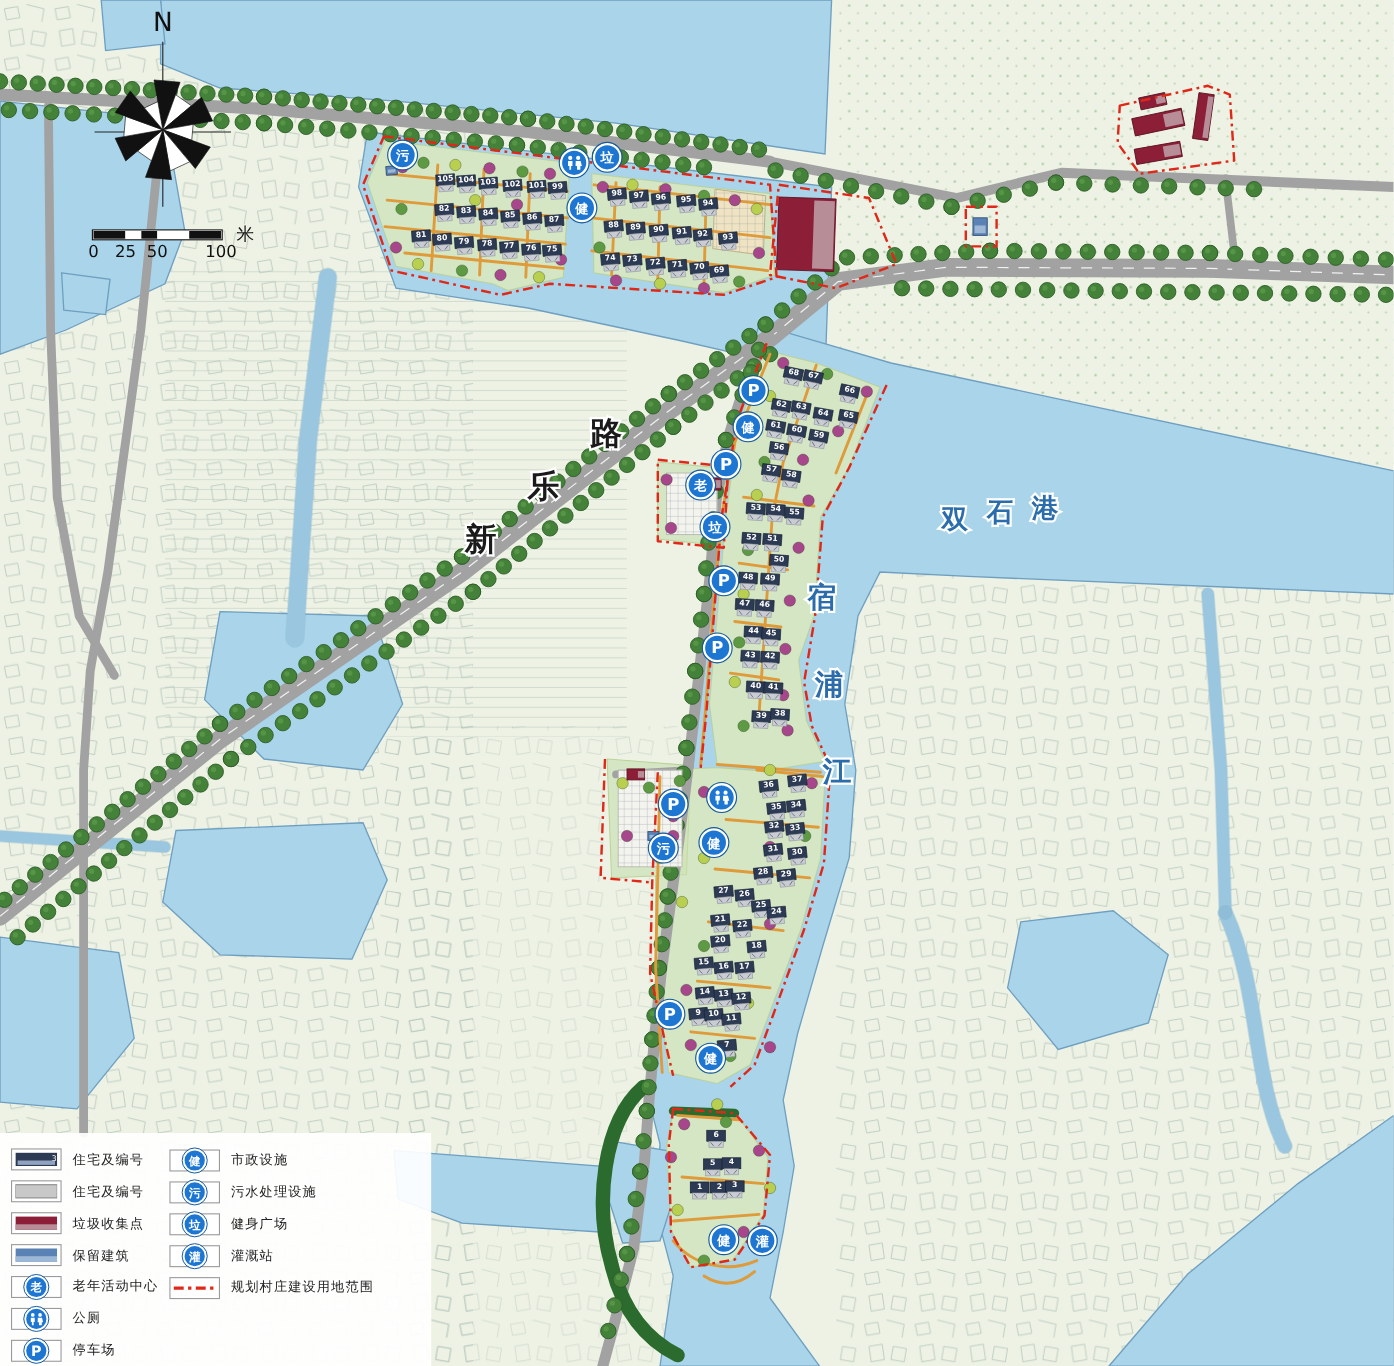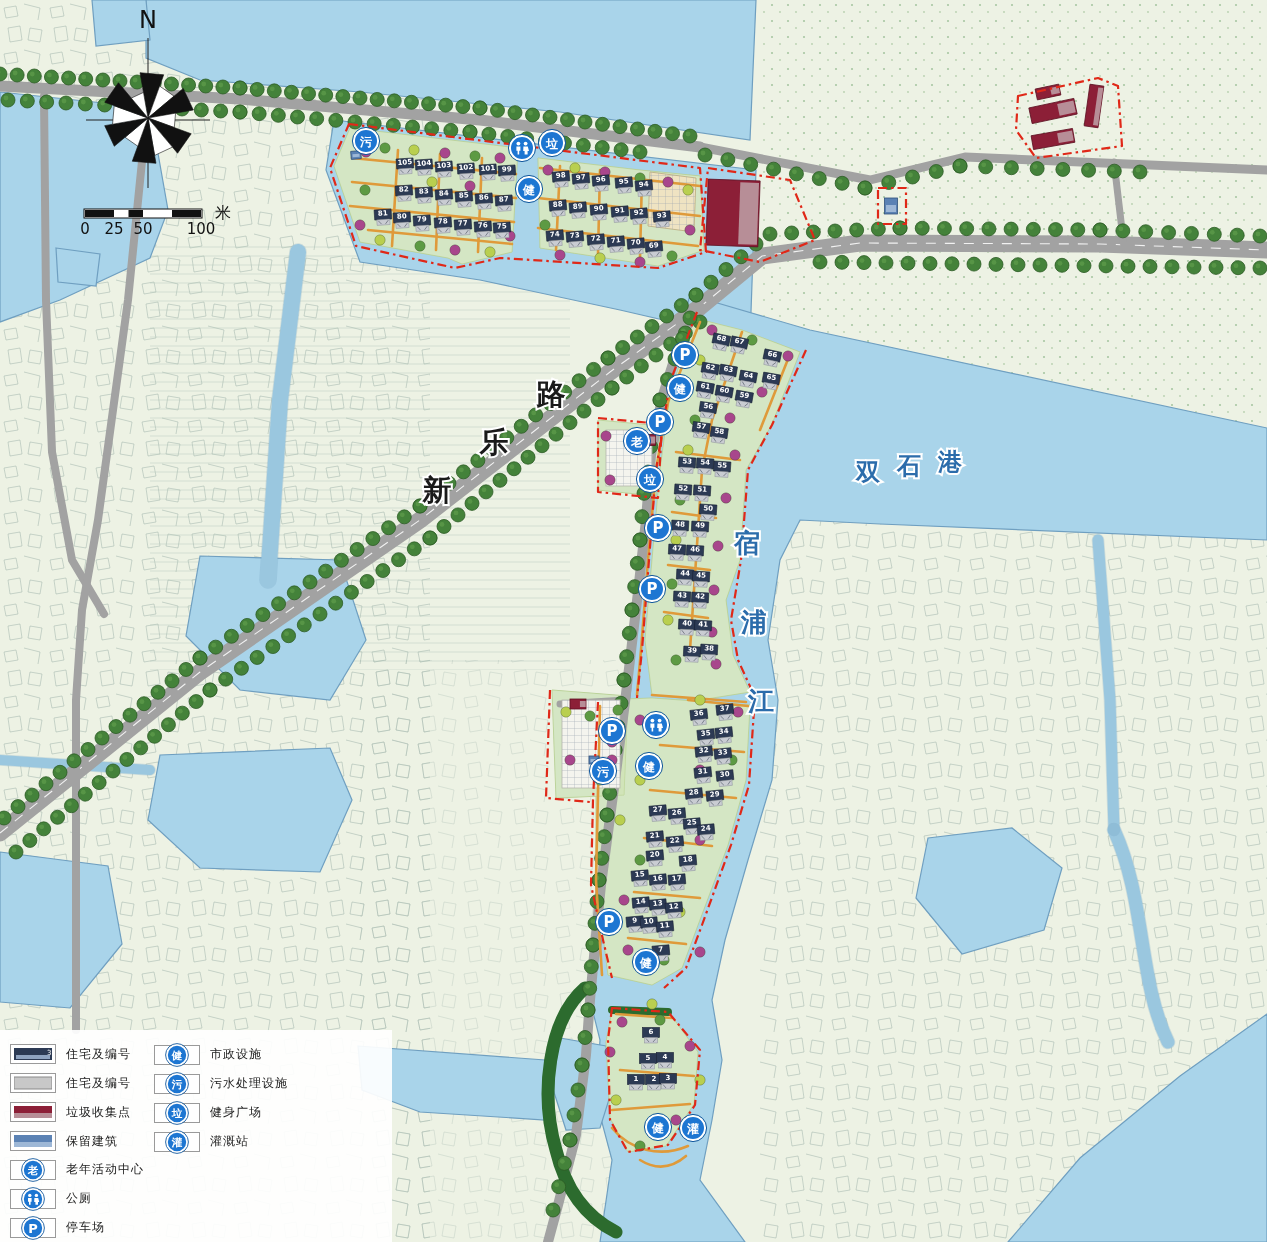--- a/index.html
+++ b/index.html
@@ -2512,16 +2512,24 @@
             <svg width="28" height="26" viewBox="0 0 28 26">
               <g>
                 <circle cx="14" cy="13" r="10" fill="#1d76d2" stroke="#fff" stroke-width="1.6"></circle>
                 <circle cx="14" cy="13" r="11.4" fill="none" stroke="#155a9e" stroke-width="0.9"></circle>
                 <text x="14" y="17" text-anchor="middle" font-size="10.5" font-weight="bold" fill="#fff">灌</text>
               </g>
             </svg>
           </span>
           <span class="lg-label">灌溉站</span>
         </div>
+        <div class="lg-item">
+          <span class="lg-swatch">
+            <svg width="40" height="10">
+              <path d="M1,5 L39,5" stroke="#e02818" stroke-width="3" stroke-dasharray="9 4 3 4"></path>
+            </svg>
+          </span>
+          <span class="lg-label">规划村庄建设用地范围</span>
+        </div>
       </div>
     </div>
 
 </div>
 
 </body></html>

